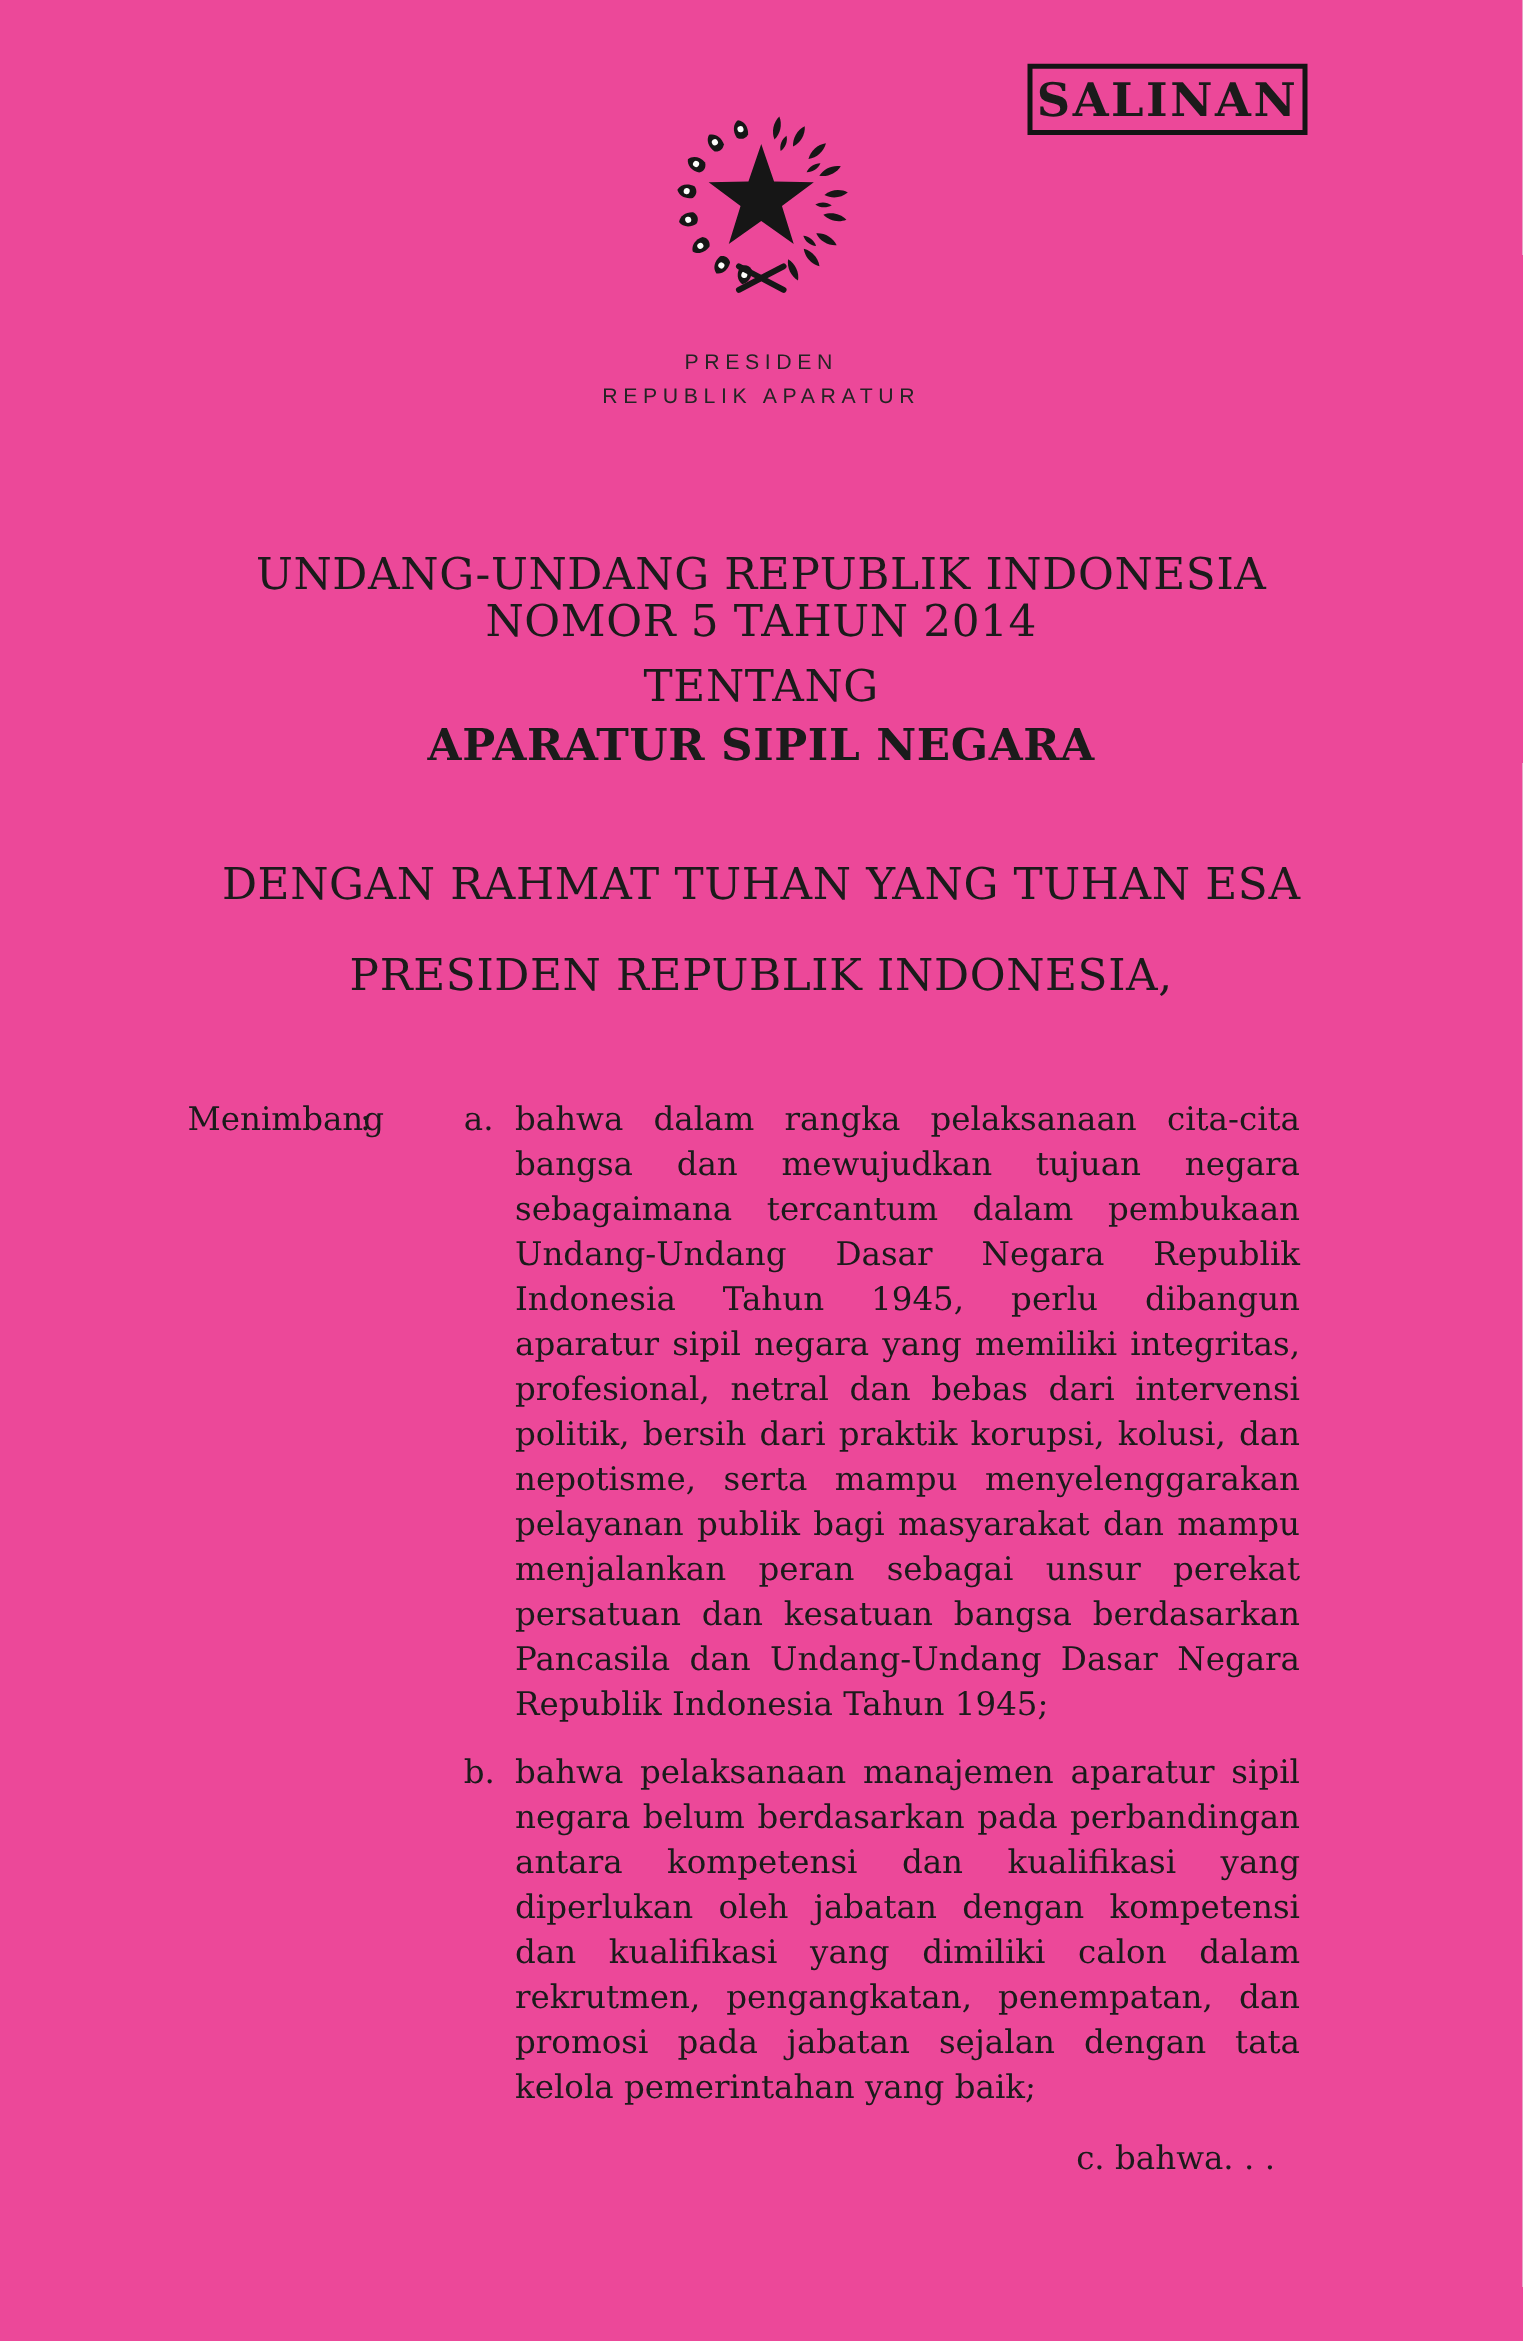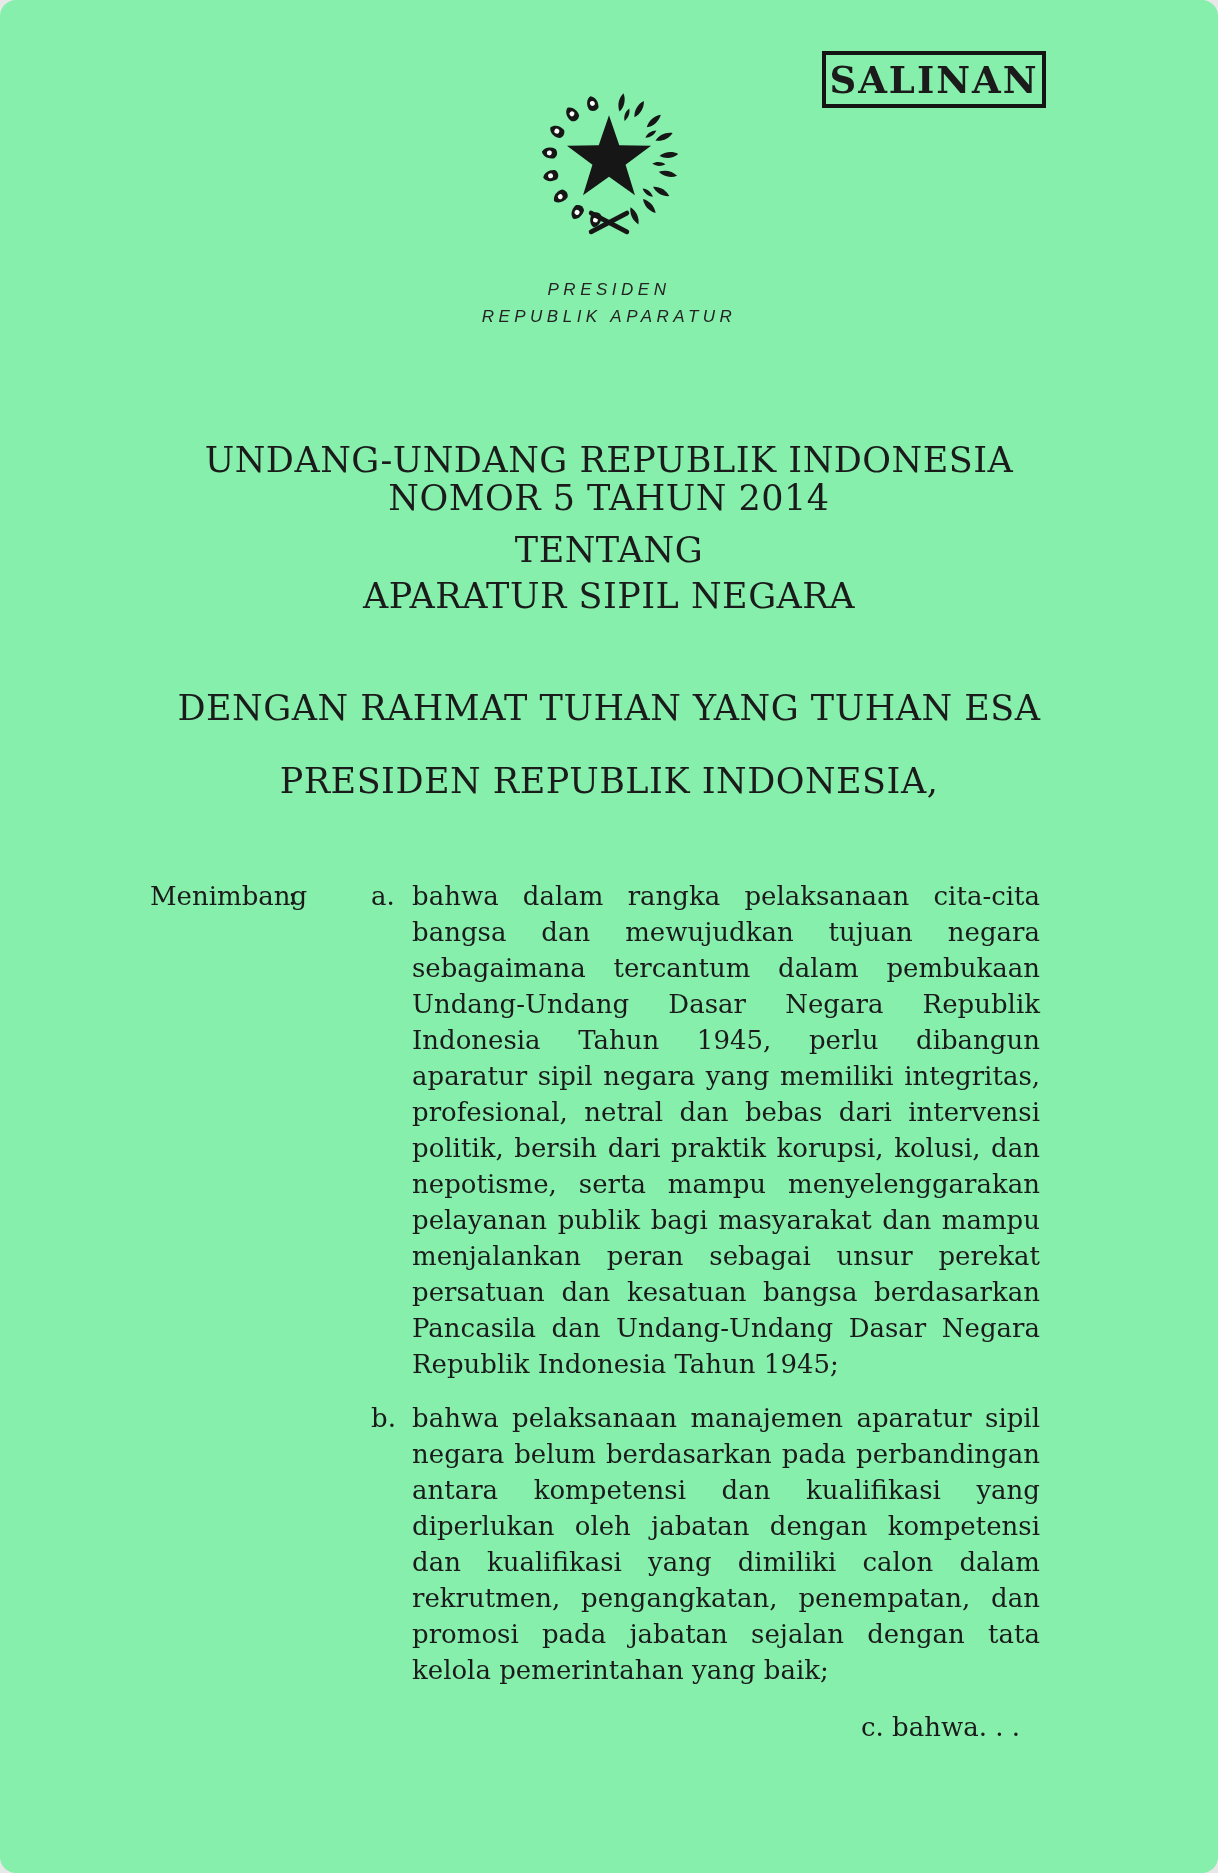--- a/index.html
+++ b/index.html
@@ -1,24 +1,23 @@
 <!DOCTYPE html>
 <html><head>
 <meta charset="utf-8">
 <style>
   html,body { margin:0; padding:0; background:#e8e8e8; }
   .page {
     position:relative;
     width:1218px; height:1873px;
     margin:0 auto;
-    background:#86efac;
+    background:#ec4899;
     color:#1b1b1b;
     font-family:"DejaVu Serif", serif;
     overflow:hidden;
-    border-radius:16px;
   }
   
   .salinan-box {
     position:absolute; top:51px; left:822px;
     width:216px; height:49px;
     border:4px solid #141414;
     display:flex; align-items:center; justify-content:center;
   }
   .salinan-box span {
     font-size:37px; font-weight:bold; letter-spacing:2px;
@@ -26,32 +25,32 @@
   }
   
   .letterhead {
     position:absolute; top:86px; left:0; width:100%;
     text-align:center;
   }
   .letterhead svg { display:block; margin:0 auto; }
   .lh-line1, .lh-line2 {
     font-family:"Liberation Sans", sans-serif;
     font-size:17px; letter-spacing:4.5px;
-    color:#242424; line-height:27px;font-style:italic;
+    color:#242424; line-height:27px;
   }
   .lh-line1 { margin-top:30px; }
   
   .tline {
     position:absolute; left:0; width:100%;
     text-align:center; font-size:35px; letter-spacing:0.5px;
   }
   .t1 { top:440px; }
   .t2 { top:478px; }
   .t3 { top:530px; }
-  .t4 { top:576px; }
+  .t4 { top:576px;font-weight:bold; }
   .invocation { top:688px; }
   .authority  { top:761px; }
   
   .considering {
     position:absolute; left:150px; top:878px; width:890px;
     display:flex; align-items:flex-start;
     font-size:26px; line-height:36px;
   }
   .c-label { width:138px; flex:0 0 138px; }
   .c-colon { width:83px; flex:0 0 83px; }

